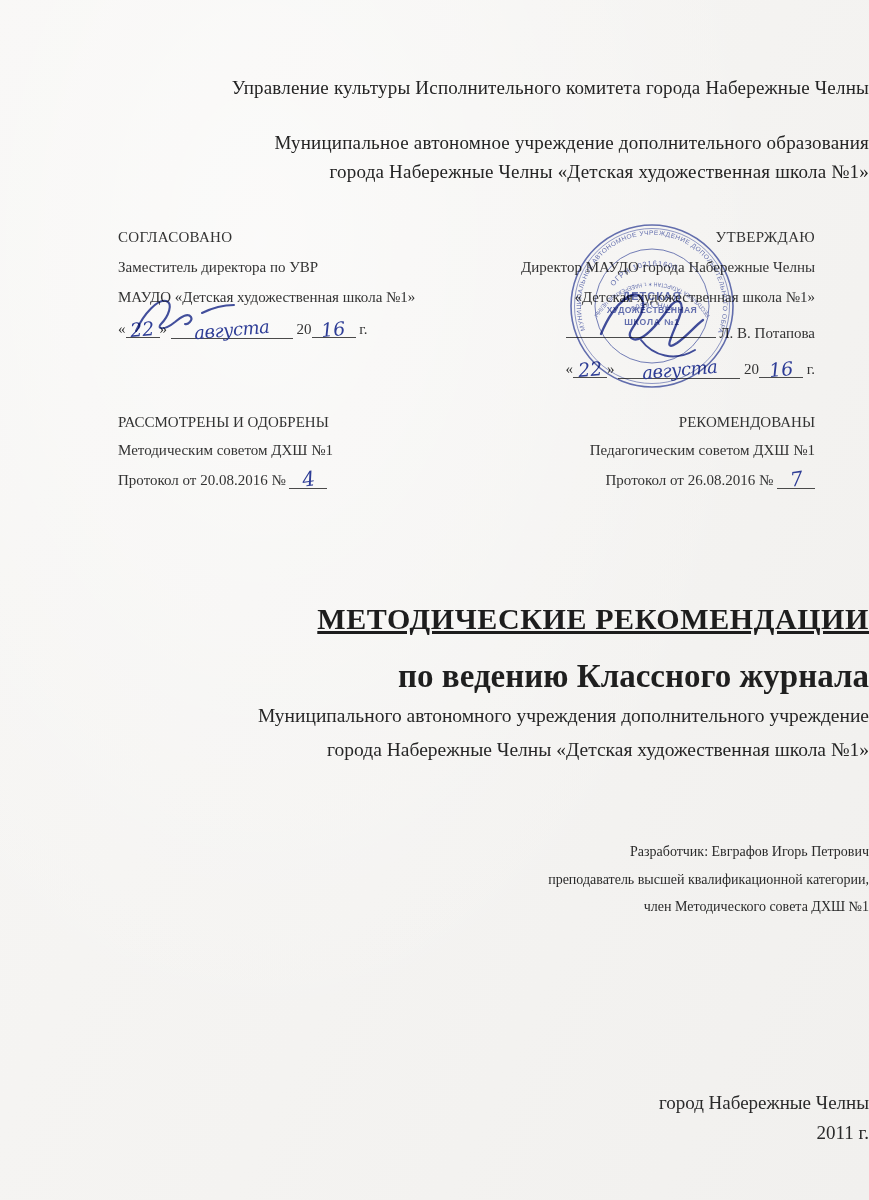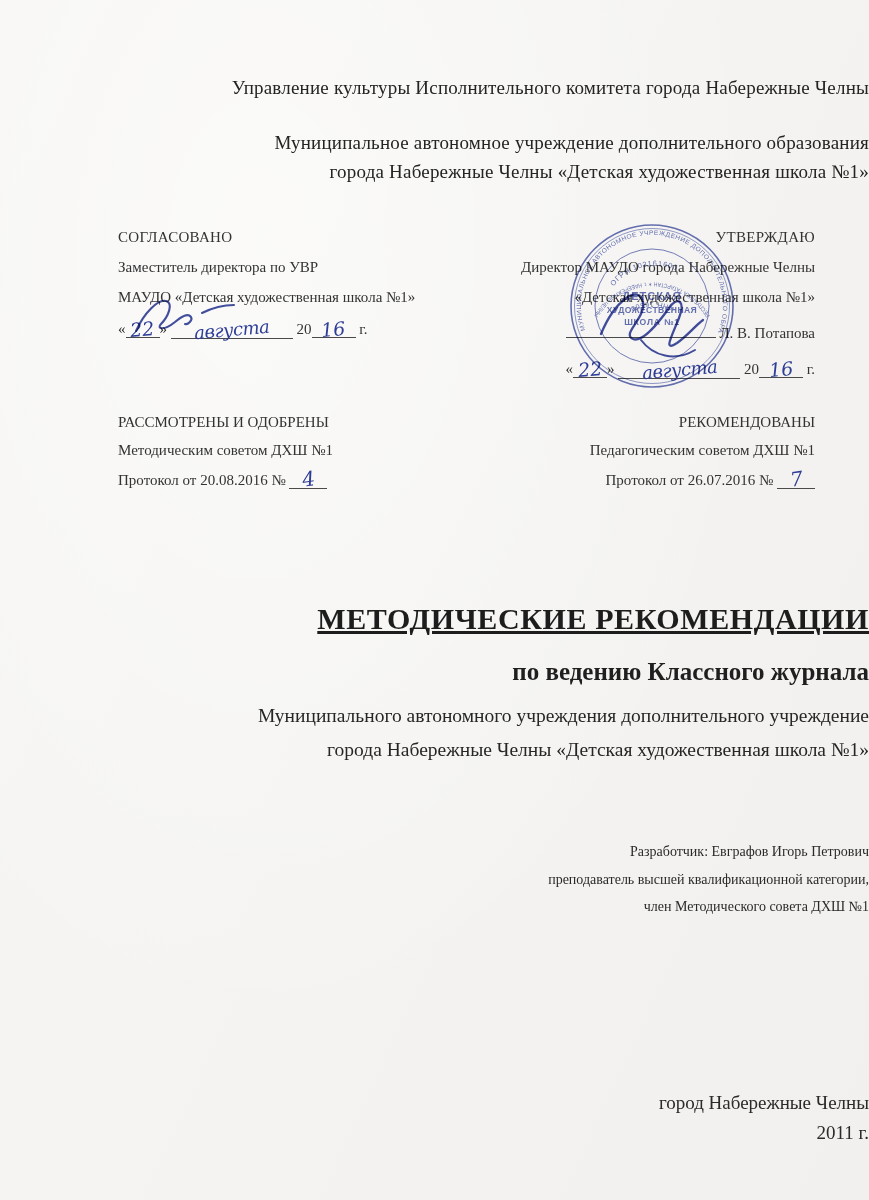--- a/index.html
+++ b/index.html
@@ -12,21 +12,21 @@
       linear-gradient(115deg,#f7f6f4 0%,#f4f3f1 55%,#f1f0ee 100%);
     overflow:hidden;
     font-family:"Liberation Serif","DejaVu Serif",serif;
     color:#262626;
   }
   .abs{position:absolute;}
   .centered{left:0;width:869px;text-align:right;}
   .line{line-height:1.25;}
   .header-line{font-size:19px;letter-spacing:.2px;color:#242424;}
   .title-main{font-size:30px;font-weight:bold;letter-spacing:.6px;color:#1d1d1d;text-decoration:underline;}
-  .title-sub{font-size:25px;font-weight:bold;color:#1f1f1f;}
+  .title-sub{font-size:33px;font-weight:bold;color:#1f1f1f;}
   .title-org{font-size:19.5px;color:#262626;}
   .dev-line{font-size:14px;color:#2a2a2a;}
   .footer-line{font-size:19px;color:#2a2a2a;}
 
   .col{font-size:15px;color:#333;}
   .col-left{left:118px;top:227px;width:400px;text-align:left;}
   .col-right{left:369px;top:227px;width:446px;text-align:right;}
   .col .caps{letter-spacing:.3px;}
   .col .row{margin-bottom:10px;line-height:20px;white-space:nowrap;}
   .sig-row{height:30px;line-height:30px;margin-bottom:2px;}
@@ -111,21 +111,21 @@
     <div class="row">
       <span>Протокол от 20.08.2016 №</span>
       <span class="blank num"><span class="hand num-h">4</span></span>
     </div>
   </div>
 
   <div class="abs block2 block2-right">
     <div class="row caps">РЕКОМЕНДОВАНЫ</div>
     <div class="row">Педагогическим советом ДХШ №1</div>
     <div class="row">
-      <span>Протокол от 26.07.2016 №</span>
+      <span>Протокол от 26.08.2016 №</span>
       <span class="blank num"><span class="hand num-h">7</span></span>
     </div>
   </div>
 
   <svg class="abs sig-svg sig-left-svg" width="140" height="48" viewBox="0 0 140 48">
     <path d="M8,40 C16,22 30,8 38,10 C46,12 40,26 33,33 C28,38 36,40 47,31 C54,25 60,22 63,26 C65,29 60,34 57,33" fill="none" stroke="#2e3d96" stroke-width="2.1" stroke-linecap="round"></path>
     <path d="M74,22 C84,17 96,14 106,14" fill="none" stroke="#2e3d96" stroke-width="2" stroke-linecap="round"></path>
   </svg>
 
   <svg class="abs stamp-svg" width="172" height="172" viewBox="0 0 172 172">

